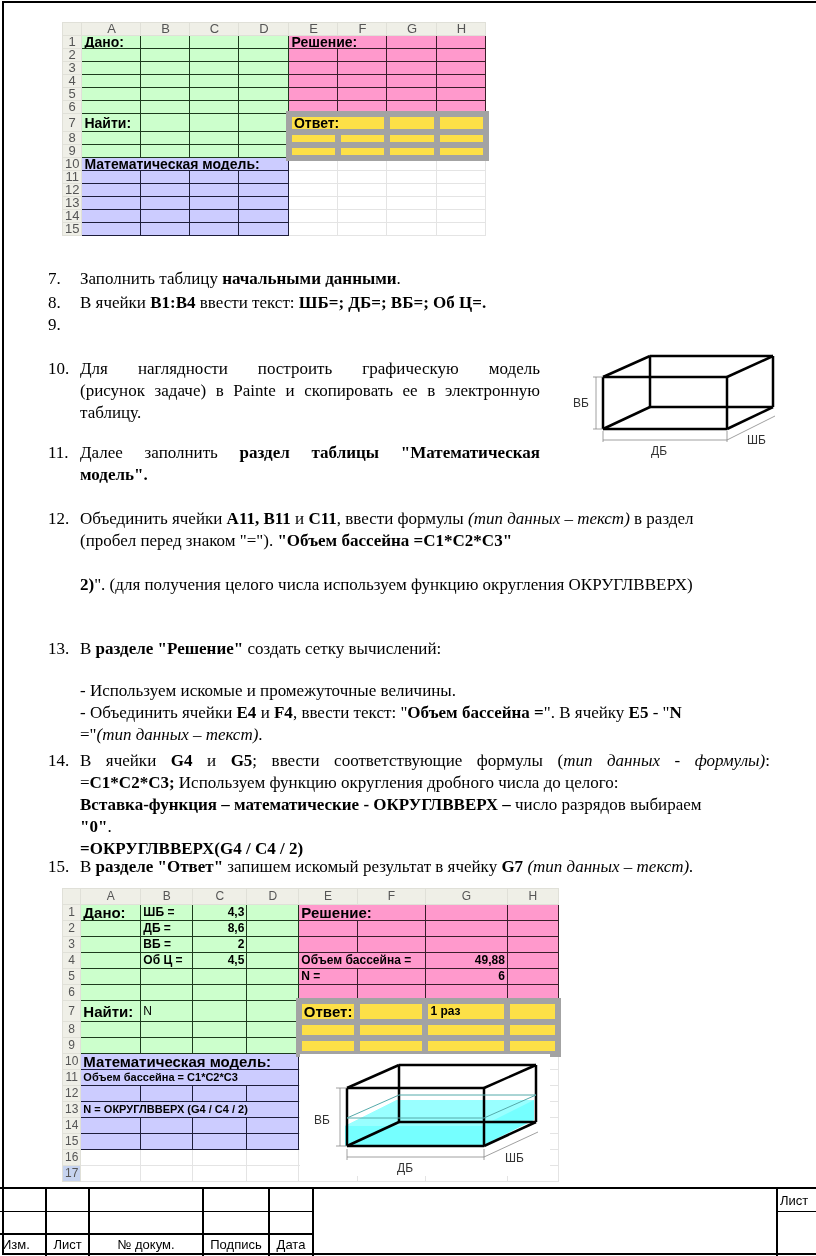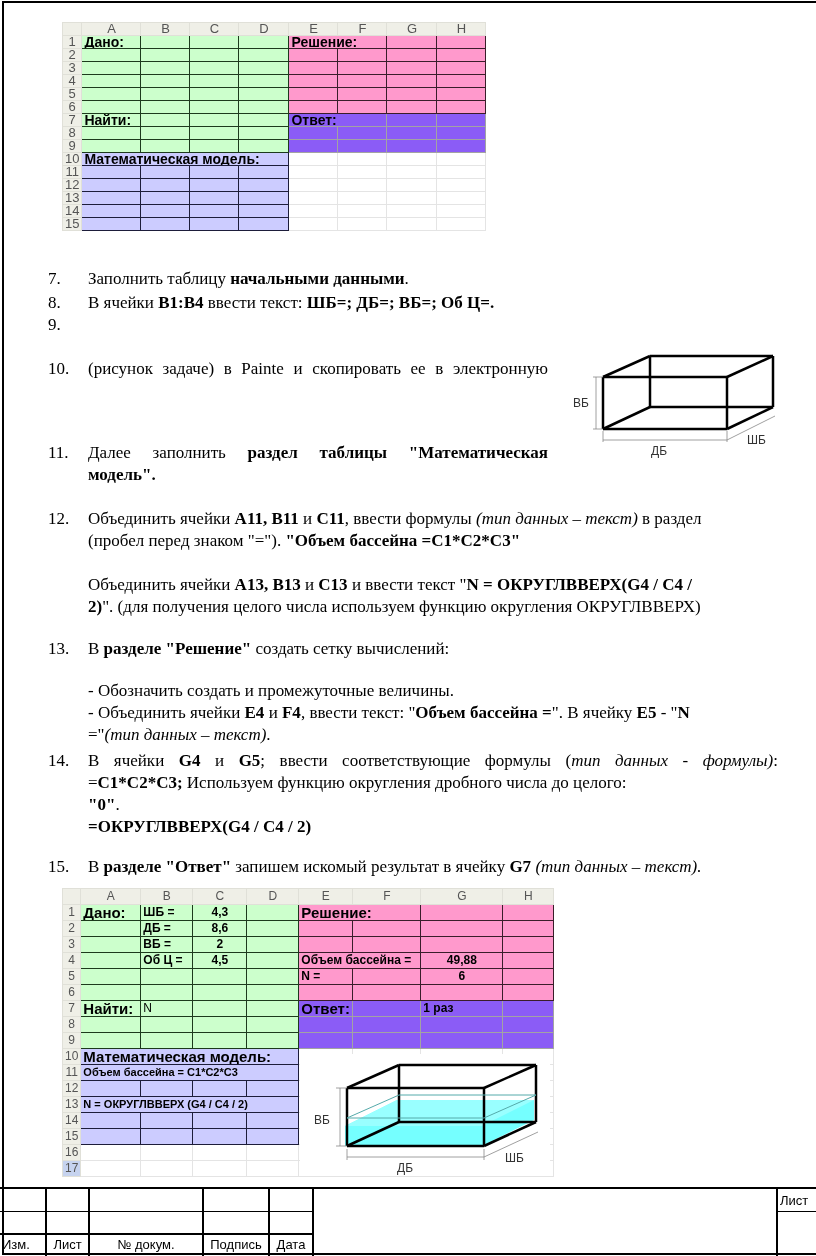--- a/index.html
+++ b/index.html
@@ -5,33 +5,33 @@
   html, body { margin:0; padding:0; background:#fff; }
   body { width:816px; height:1256px; position:relative; overflow:hidden; font-family:"Liberation Serif", serif; color:#000; }
   .frame { position:absolute; left:2px; top:1px; width:830px; height:1254px; border:2px solid #000; box-sizing:border-box; }
   .sheet { position:absolute; font-family:"Liberation Sans", sans-serif; }
   .sheet table { border-collapse:collapse; table-layout:fixed; }
   .sheet td { padding:0 2px; overflow:hidden; white-space:nowrap; box-sizing:border-box; }
   .hdr { background:#efefe7; color:#555; font-size:10px; text-align:center; border:1px solid #e0e0d8; }
   .rn { background:#efefe7; color:#555; font-size:10px; text-align:center; border:1px solid #e0e0d8; }
   .g { background:#ccffcc; border:1px solid #1d3a1d; }
   .p { background:#ff99cc; border:1px solid #3a1d2a;margin-top:36px; }
-  .y { background:#8b5cf6; border:1px solid #a3a3a3; }
+  .y { background:#fde047; border:6px solid #a3a3a3; }
   .v { background:#ccccff; border:1px solid #1d1d3a; }
   .w { background:#fff; border:1px solid #e4e4e4; }
   .bold { font-weight:bold; }
-  .r { text-align:center; }
+  .r { text-align:right; }
   .t1 td { height:13px; font-size:13px; line-height:12px; }
   .t1 .big { font-size:14px; font-weight:bold; }
   .t2 td { height:16px; font-size:12px; line-height:15px; }
   .t2 .big { font-size:15px; font-weight:bold; }
   .t2 .mid { font-size:11px; font-weight:bold; }
   .ol { position:absolute; left:48px; font-size:17px; line-height:22px; }
   .ol .num { position:absolute; left:0; width:36px; }
-  .ol .txt { position:absolute; left:40px; }
+  .ol .txt { position:absolute; left:32px; }
   .justline { text-align:justify; text-align-last:justify; }
   .stamp { position:absolute; left:0; top:1187px; width:816px; height:69px; border-top:2px solid #000; }
   .stamp div { position:absolute; box-sizing:border-box; font-family:"Liberation Sans", sans-serif; font-size:13px; }
   .vl { border-left:2px solid #000; }
   .hl { border-top:1px solid #000; }
 </style>
 </head>
 <body>
 
 <div class="frame"></div>
@@ -233,21 +233,23 @@
   <span class="num">8.</span>
   <span class="txt"><span>В ячейки </span><b>B1:B4</b><span> ввести текст: </span><b>ШБ=; ДБ=; ВБ=; Об Ц=.</b></span>
 </div>
 <div class="ol" style="top:314px; width:720px; height:22px;">
   <span class="num">9.</span>
 </div>
 
 <div class="ol" style="top:358px; width:510px; height:66px;">
   <span class="num">10.</span>
   <div class="txt" style="width:460px;">
+    <div class="justline">Для наглядности построить графическую модель</div>
     <div class="justline">(рисунок задаче) в Painte  и скопировать ее в электронную</div>
+    <div>таблицу.</div>
   </div>
 </div>
 
 <svg style="position:absolute; left:565px; top:345px;" width="220" height="115" viewBox="0 0 220 115">
   <g stroke="#000" stroke-width="2.5" fill="none">
     <line x1="38" y1="32" x2="162" y2="32"></line>
     <line x1="38" y1="32" x2="38" y2="84"></line>
     <line x1="162" y1="32" x2="162" y2="84"></line>
     <line x1="38" y1="84" x2="162" y2="84"></line>
     <line x1="38" y1="32" x2="85" y2="11"></line>
@@ -280,41 +282,41 @@
     <div><b>модель".</b></div>
   </div>
 </div>
 
 <div class="ol" style="top:508px; width:730px; height:110px;">
   <span class="num">12.</span>
   <div class="txt" style="width:690px;">
     <div><span>Объединить ячейки </span><b>A11</b><b>, </b><b>B11</b><span> и </span><b>C11</b><span>, ввести формулы </span><i>(тип данных – текст)</i><span> в раздел</span></div>
     <div><span>(пробел перед знаком "="). </span><b>"Объем бассейна =C1*C2*C3"</b></div>
     <div style="height:22px;"></div>
-    <div><span>Объединить ячейки </span><b>A13</b><b>, </b><b>B13</b><span> и </span><b>C13</b><span> и ввести текст "</span><b>N = ОКРУГЛВВЕРХ(G4 / C4 /</b></div>
     <div><b>2)</b><span>". (для получения целого числа используем функцию округления ОКРУГЛВВЕРХ)</span></div>
   </div>
 </div>
 
 <div class="ol" style="top:638px; width:730px; height:110px;">
   <span class="num">13.</span>
   <div class="txt" style="width:690px;">
     <div><span>В </span><b>разделе "Решение"</b><span> создать сетку вычислений:</span></div>
     <div style="height:20px;"></div>
-    <div>- Обозначить создать и промежуточные величины.</div>
+    <div>- Используем искомые и промежуточные величины.</div>
     <div><span>- Объединить ячейки </span><b>E4</b><span> и </span><b>F4</b><span>, ввести текст: "</span><b>Объем бассейна =</b><span>". В ячейку </span><b>E5</b><span> - "</span><b>N</b></div>
     <div><span>="</span><i>(тип данных – текст)</i><span>.</span></div>
   </div>
 </div>
 
 <div class="ol" style="top:750px; width:730px; height:110px;">
   <span class="num">14.</span>
   <div class="txt" style="width:690px;">
     <div class="justline"><span>В ячейки </span><b>G4</b><span> и </span><b>G5</b><span>; ввести соответствующие формулы (</span><i>тип данных - формулы)</i><span>:</span></div>
     <div><span>=</span><b>C1*C2*C3;</b><span> Используем функцию округления дробного числа до целого:</span></div>
+    <div><b>Вставка-функция – математические -  ОКРУГЛВВЕРХ –</b><span> число разрядов выбираем</span></div>
     <div><b>"0"</b><span>.</span></div>
     <div><b>=ОКРУГЛВВЕРХ(G4 / C4 / 2)</b></div>
   </div>
 </div>
 
 <div class="ol" style="top:856px; width:730px; height:22px;">
   <span class="num">15.</span>
   <span class="txt"><span>В </span><b>разделе "Ответ"</b><span> запишем искомый результат в ячейку </span><b>G7</b><span> </span><i>(тип данных – текст).</i></span>
 </div>
 

